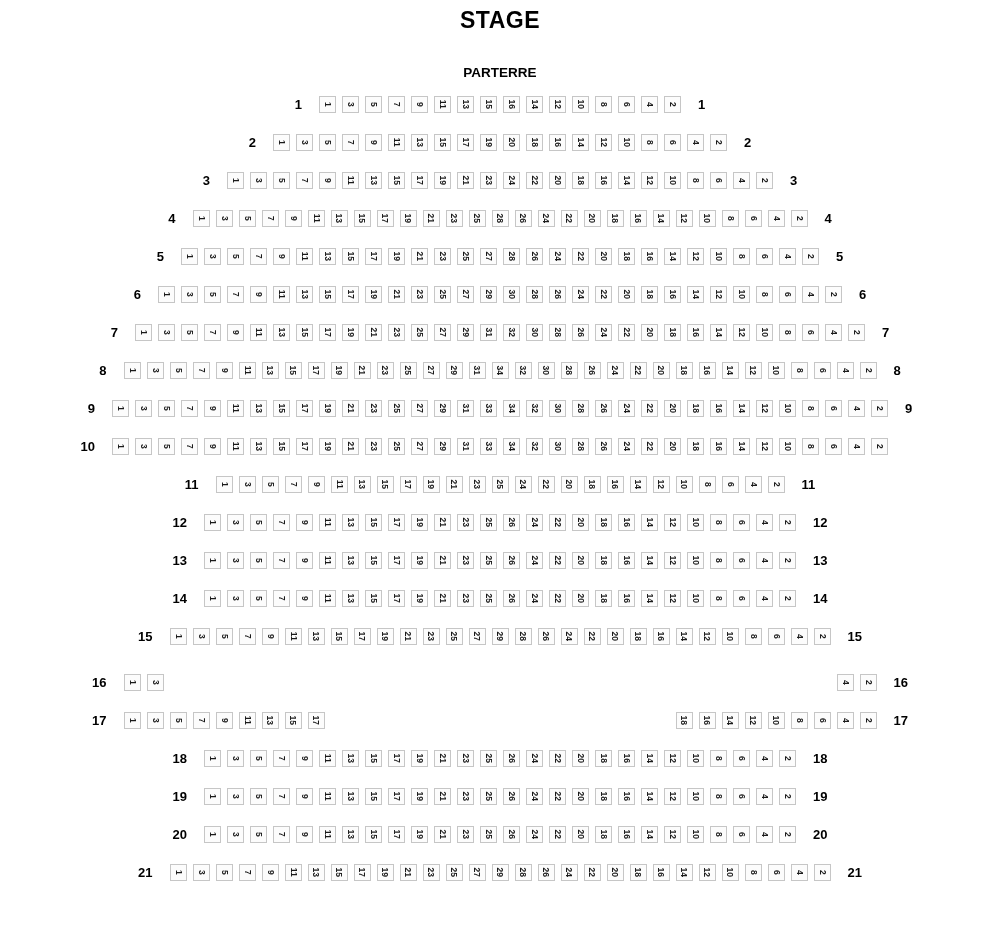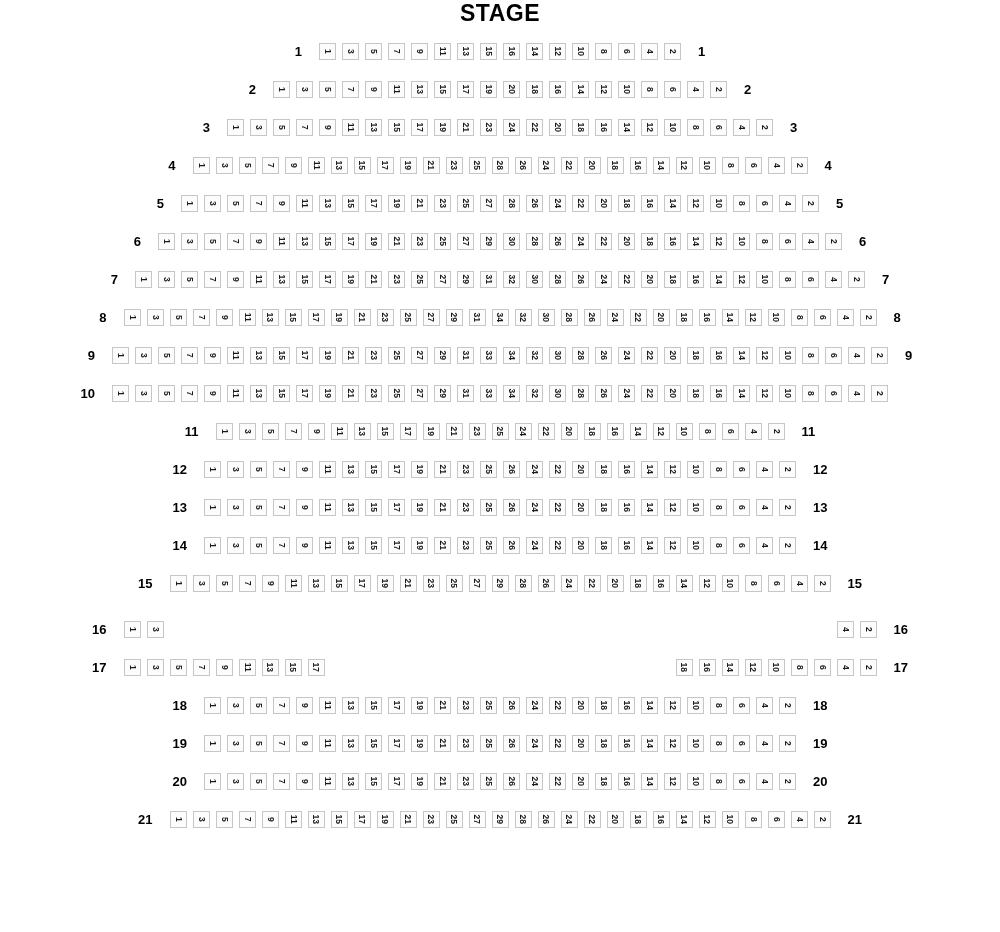--- a/index.html
+++ b/index.html
@@ -13,21 +13,21 @@
     width: 1000px;
     height: 932px;
     background: #ffffff;
     overflow: hidden;
   }
   .stage-title {
     text-align: center;
     font-size: 23px;
     font-weight: bold;
     color: #000;
-    padding-top: 0;
+    padding-top: 7px;
     letter-spacing: 0.5px;
   }
   .section-title {
     text-align: center;
     font-size: 13.5px;
     font-weight: bold;
     color: #000;
     margin-top: 31px;
   }
   .seat-map {
@@ -76,20 +76,21 @@
     visibility: hidden;
     border-color: transparent;
     cursor: default;
   }
 </style>
 </head>
 <body>
 
 <div class="page">
   <div class="stage-title">STAGE</div>
+  <div class="section-title">PARTERRE</div>
   <div class="seat-map">
       <div class="row">
         <div class="row-label left">1</div>
         <div class="seats">
           <div class="seat">
             <span class="num">1</span>
           </div>
           <div class="seat">
             <span class="num">3</span>
           </div>

